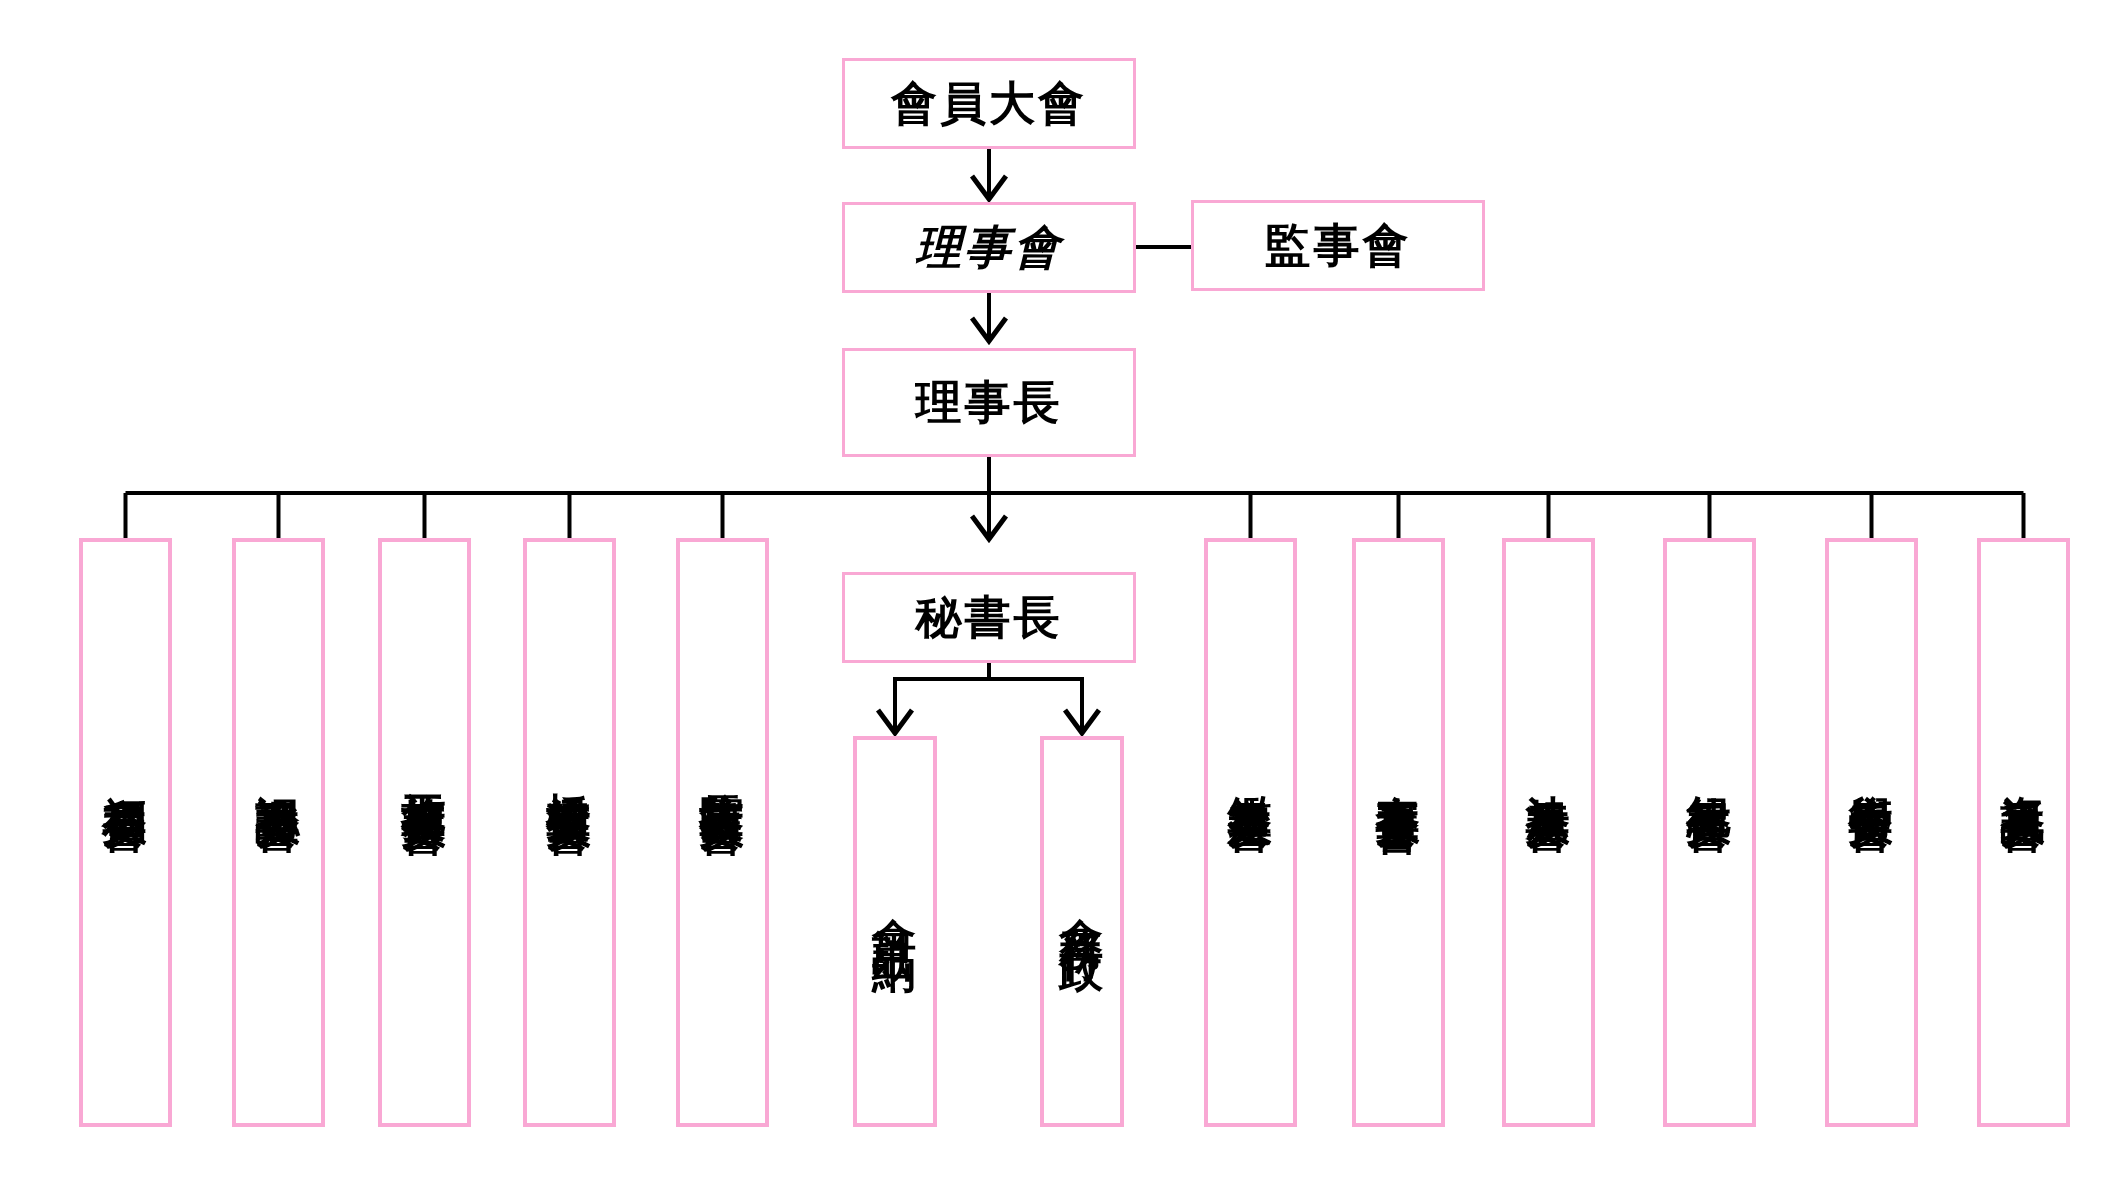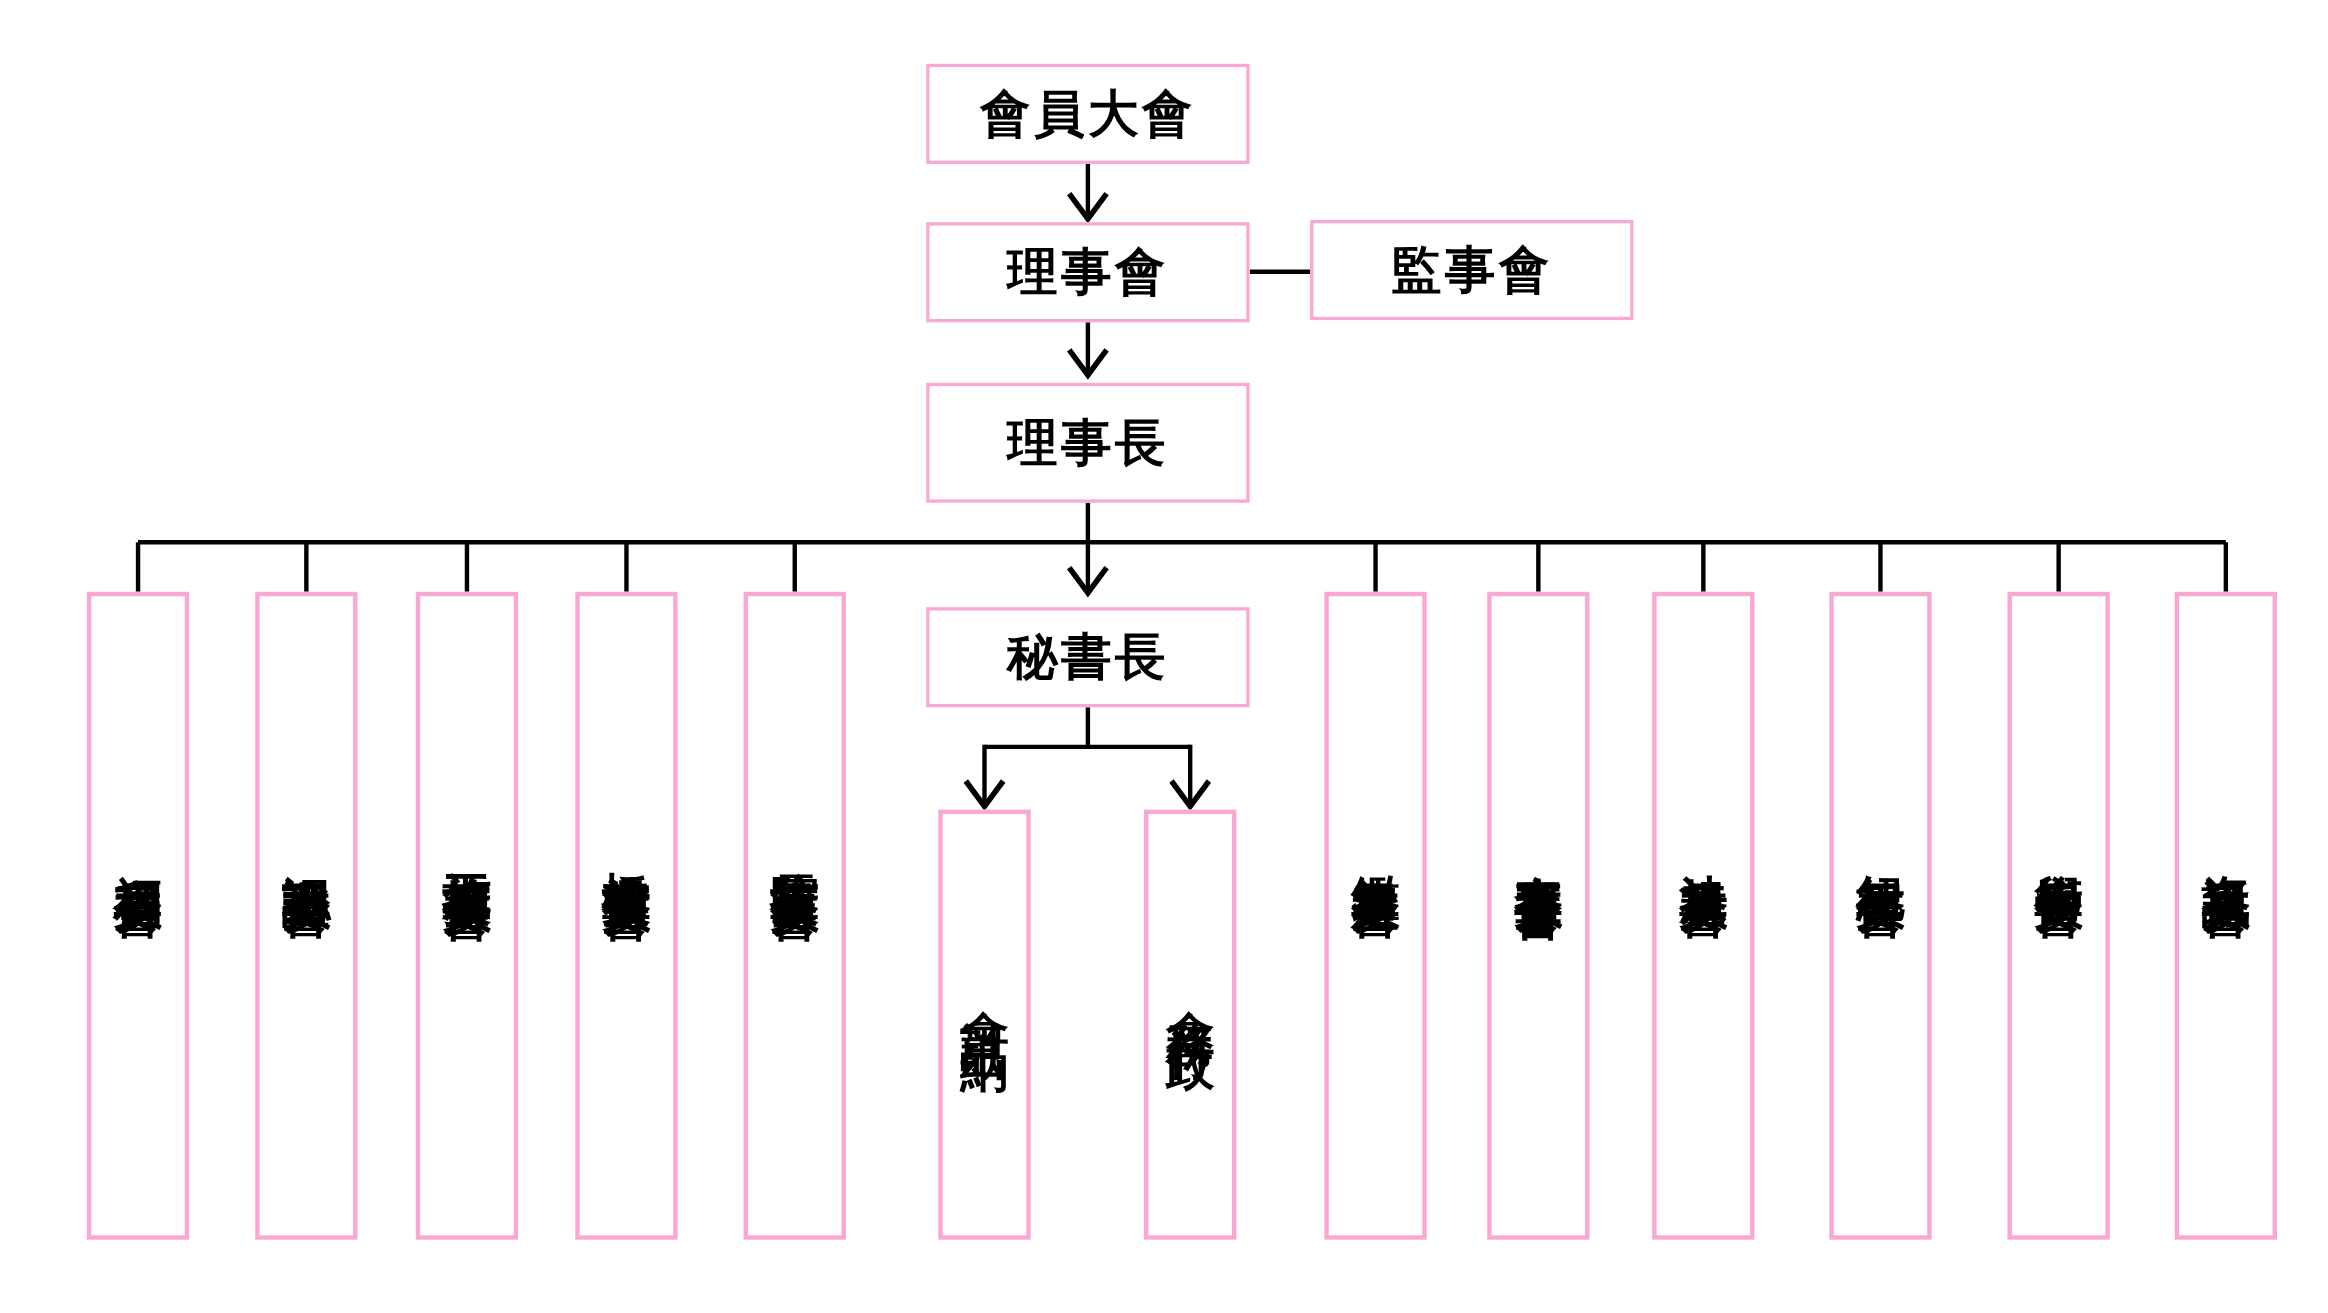--- a/index.html
+++ b/index.html
@@ -72,30 +72,30 @@
     <line x1="895" y1="679" x2="1082" y2="679"></line>
     <line x1="895" y1="677" x2="895" y2="729"></line>
     <path stroke-width="5" d="M878,710 L895,733 L912,710"></path>
     <line x1="1082" y1="677" x2="1082" y2="729"></line>
     <path stroke-width="5" d="M1065,710 L1082,733 L1099,710"></path>
   </svg>
 
   <div class="box h" style="left:842px; top:58px;  width:294px; height:91px;">
     <span>會員大會</span>
   </div>
-  <div class="box h" style="left:842px; top:202px; width:294px; height:91px;">
+  <div class="box h" style="left:842px; top:202px; width:294px; height:91px;font-style:italic;">
     <span>理事會</span>
   </div>
   <div class="box h" style="left:1191px; top:200px; width:294px; height:91px;">
     <span>監事會</span>
   </div>
   <div class="box h" style="left:842px; top:348px; width:294px; height:109px;">
     <span>理事長</span>
   </div>
-  <div class="box h" style="left:842px; top:552px; width:294px; height:91px;">
+  <div class="box h" style="left:842px; top:572px; width:294px; height:91px;">
     <span>秘書長</span>
   </div>
 
   <div class="box v" style="left:79px;   top:538px; width:93px; height:589px;">
     <span class="vtext">福利委員會</span>
   </div>
   <div class="box v" style="left:232px;  top:538px; width:93px; height:589px;">
     <span class="vtext">認證委員會</span>
   </div>
   <div class="box v" style="left:378px;  top:538px; width:93px; height:589px;">

